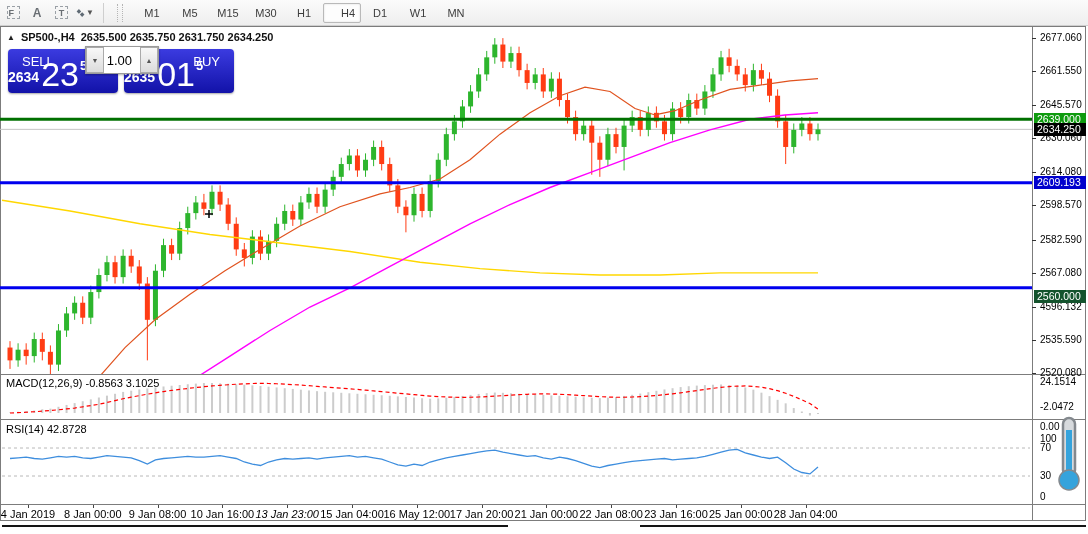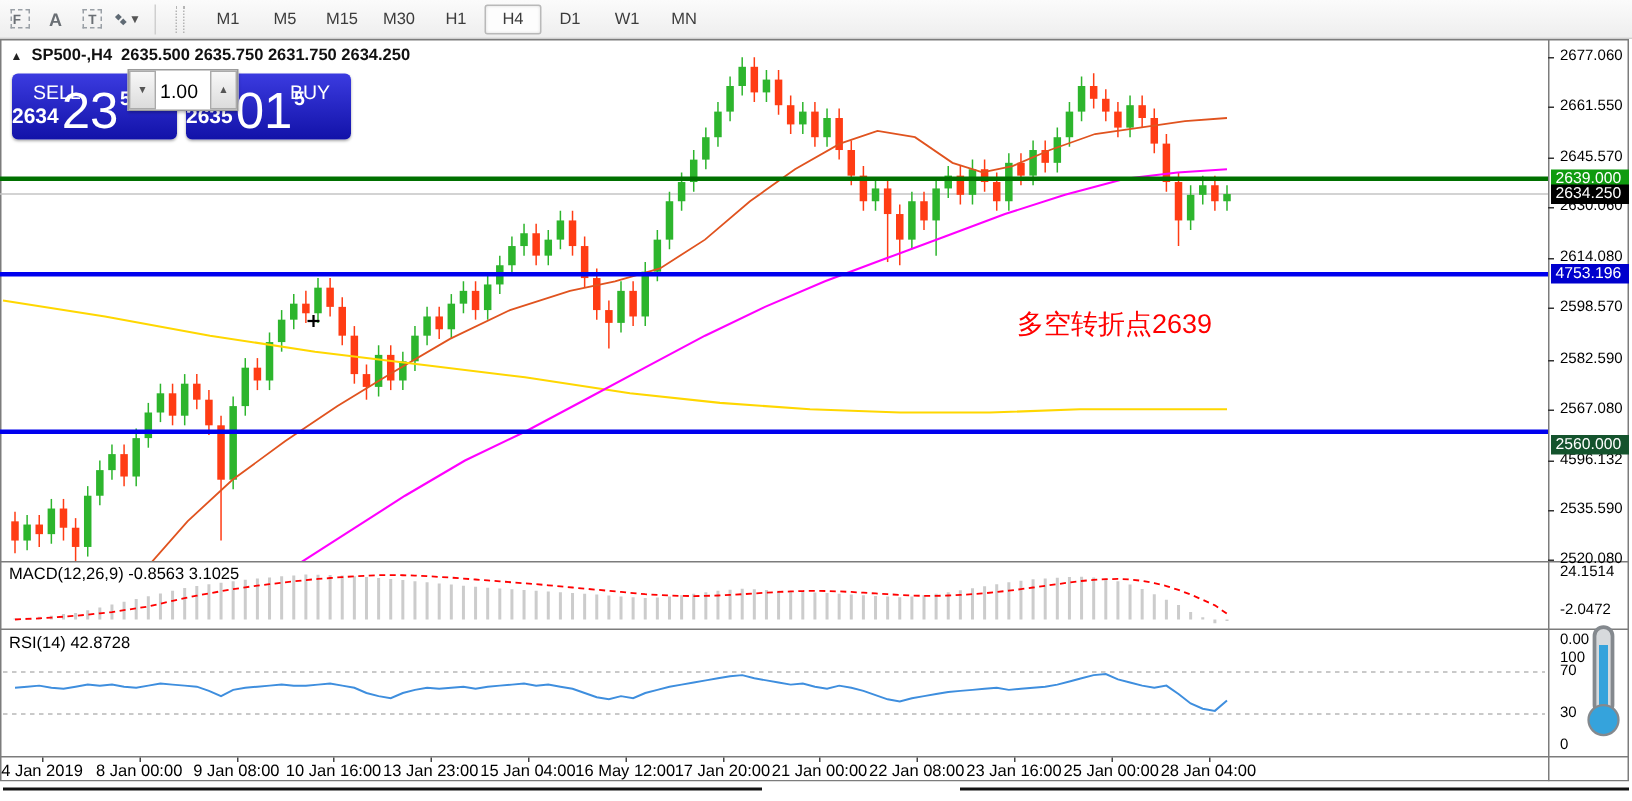--- a/index.html
+++ b/index.html
@@ -12,21 +12,21 @@
            display:flex;align-items:center;gap:6px;padding-left:4px;box-sizing:border-box;}
   .tbicon{width:18px;height:18px;display:flex;align-items:center;justify-content:center;
           color:#6a6f74;font-size:12px;font-weight:bold;cursor:default;}
   .dashedbox{border:1px dashed #9aa0a6;width:13px;height:13px;font-size:9px;
              display:flex;align-items:flex-end;justify-content:flex-start;color:#6a6f74;padding:0 0 0 1px;box-sizing:border-box;}
   .grip{width:4px;height:18px;border-left:1px dotted #b5b5b5;border-right:1px dotted #b5b5b5;margin:0 4px;}
   .vsep{width:1px;height:20px;background:#cfcfcf;margin:0 3px;}
   #tf-buttons{display:flex;align-items:center;}
   .tfbtn{min-width:26px;padding:3px 5px;text-align:center;font-size:11px;color:#3c3c3c;
          border:1px solid transparent;border-radius:2px;cursor:default;}
-  .tfbtn.active{background:#fdfdfd;border:1px solid #b9b9b9;box-shadow:inset 0 0 2px #d9d9d9;}
+  .tfbtn.active{background:#fdfdfd;border:1px solid #b9b9b9;box-shadow:inset 0 0 2px #d9d9d9;text-align:right;}
   .caret{font-size:8px;color:#555;margin-left:1px;}
   
   #chartwin{position:absolute;left:0;top:26px;width:1086px;height:495px;
             border:1px solid #7c7c7c;background:#fff;box-sizing:border-box;}
   .sep{position:absolute;left:0;width:1086px;height:1px;background:#7c7c7c;}
   #vaxis-line{position:absolute;left:1032px;top:26px;width:1px;height:495px;background:#7c7c7c;}
   
   #chart-header{position:absolute;left:7px;top:31px;font-size:11px;font-weight:700;color:#111;
                 display:flex;gap:6px;align-items:center;}
   #collapse-tri{font-size:8px;color:#222;}
@@ -449,21 +449,20 @@
         <span class="bp-sup">5</span>
       </div>
     </div>
     <div id="volume-box">
       <div class="spin">▼</div>
       <div id="volume-value">1.00</div>
       <div class="spin">▲</div>
     </div>
   </div>
 
-  <div id="annotation">多空转折点2639</div>
 
   <div class="indlabel" style="left:6px;top:377px;">MACD(12,26,9) -0.8563 3.1025</div>
   <div class="indlabel" style="left:6px;top:423px;">RSI(14) 42.8728</div>
 
   <div id="price-axis">
       <div class="tickdash" style="top: 38px;"></div>
       <div class="ticklab" style="top: 32px;">2677.060</div>
       <div class="tickdash" style="top: 71.0983px;"></div>
       <div class="ticklab" style="top: 65.0983px;">2661.550</div>
       <div class="tickdash" style="top: 105.2px;"></div>
@@ -479,41 +478,41 @@
       <div class="tickdash" style="top: 272.697px;"></div>
       <div class="ticklab" style="top: 266.697px;">2567.080</div>
       <div class="tickdash" style="top: 306.799px;"></div>
       <div class="ticklab" style="top: 300.799px;">4596.132</div>
       <div class="tickdash" style="top: 339.897px;"></div>
       <div class="ticklab" style="top: 333.897px;">2535.590</div>
       <div class="tickdash" style="top: 372.995px;"></div>
       <div class="ticklab" style="top: 366.995px;">2520.080</div>
       <div class="badge" style="top: 112.72px; background: rgb(15, 155, 15);">2639.000</div>
       <div class="badge" style="top: 122.857px; background: rgb(0, 0, 0);">2634.250</div>
-      <div class="badge" style="top: 176.328px; background: rgb(0, 0, 205);">4753.196</div>
+      <div class="badge" style="top: 176.328px; background: rgb(0, 0, 205);">2609.193</div>
       <div class="badge" style="top: 290px; background: #14532d;">2560.000</div>
       <div class="ticklab" style="top: 376px;">24.1514</div>
       <div class="ticklab" style="top: 401px;">-2.0472</div>
       <div class="ticklab" style="top: 421px;">0.00</div>
       <div class="ticklab" style="top: 410px; margin-top: 23px;">100</div>
       <div class="ticklab" style="top: 442px;">70</div>
       <div class="ticklab" style="top: 470px;">30</div>
       <div class="ticklab" style="top: 491px;">0</div>
     </div>
   <div id="time-axis">
       <div class="timetick" style="left: 28px;"></div>
       <div class="timelab" style="left: 28px;">4 Jan 2019</div>
       <div class="timetick" style="left: 92.8px;"></div>
       <div class="timelab" style="left: 92.8px;">8 Jan 00:00</div>
       <div class="timetick" style="left: 157.6px;"></div>
       <div class="timelab" style="left: 157.6px;">9 Jan 08:00</div>
       <div class="timetick" style="left: 222.4px;"></div>
       <div class="timelab" style="left: 222.4px;">10 Jan 16:00</div>
       <div class="timetick" style="left: 287.2px;"></div>
-      <div class="timelab" style="left: 287.2px;">13 Jan 23:00</div>
+      <div class="timelab" style="left: 287.2px; font-style: italic;">13 Jan 23:00</div>
       <div class="timetick" style="left: 352px;"></div>
       <div class="timelab" style="left: 352px;">15 Jan 04:00</div>
       <div class="timetick" style="left: 416.8px;"></div>
       <div class="timelab" style="left: 416.8px;">16 May 12:00</div>
       <div class="timetick" style="left: 481.6px;"></div>
       <div class="timelab" style="left: 481.6px;">17 Jan 20:00</div>
       <div class="timetick" style="left: 546.4px;"></div>
       <div class="timelab" style="left: 546.4px;">21 Jan 00:00</div>
       <div class="timetick" style="left: 611.2px;"></div>
       <div class="timelab" style="left: 611.2px;">22 Jan 08:00</div>

